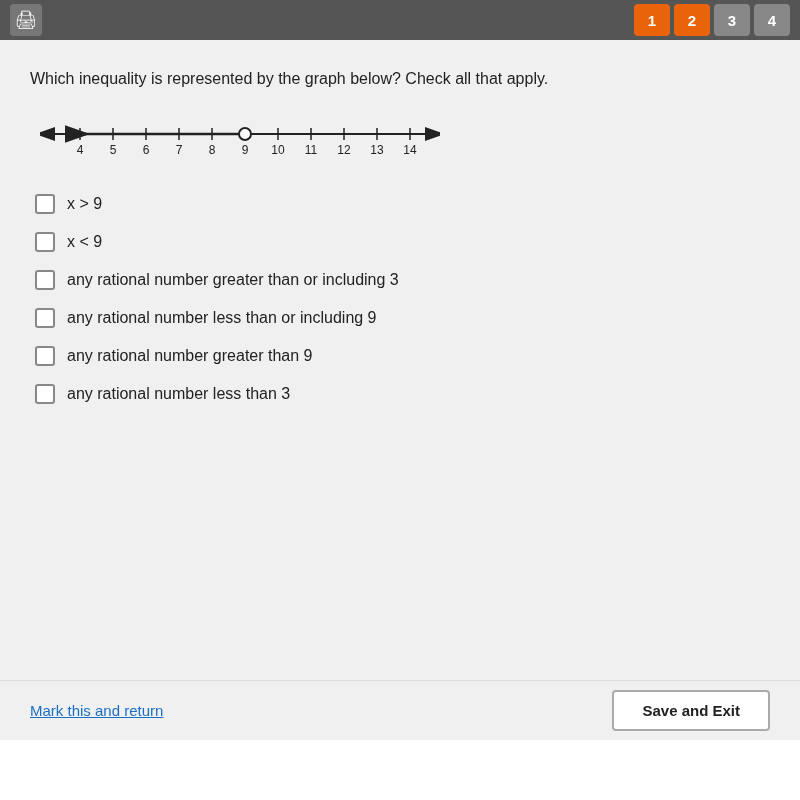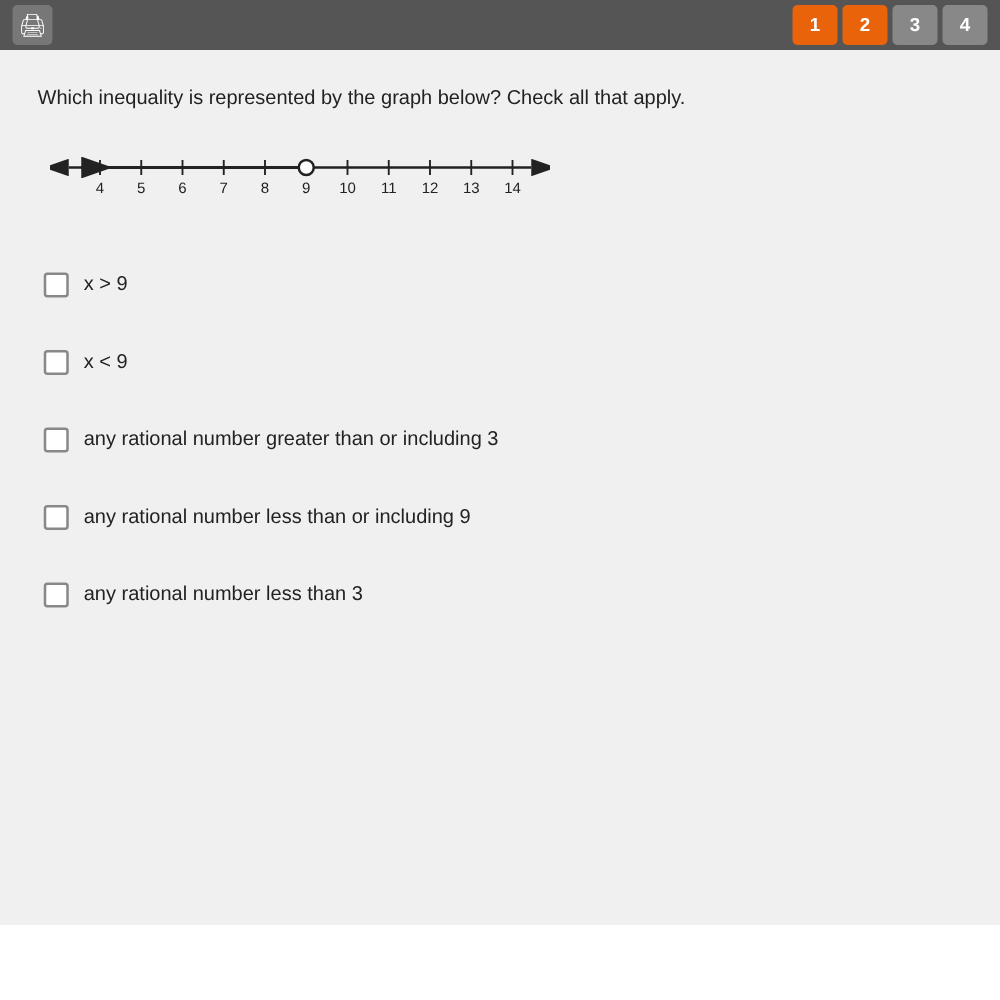--- a/index.html
+++ b/index.html
@@ -98,21 +98,20 @@
       flex-direction: column;
       gap: 18px;
       margin-left: 5px;
     }
 
     .choice-item {
       display: flex;
       align-items: center;
       gap: 12px;
       cursor: pointer;
-      margin-top: 24px;
     }
 
     .choice-checkbox {
       width: 20px;
       height: 20px;
       border: 2px solid #888;
       border-radius: 3px;
       background: #fff;
       flex-shrink: 0;
       cursor: pointer;
@@ -244,22 +243,30 @@
     <div class="choice-item">
       <div class="choice-checkbox"></div>
       <span class="choice-label">any rational number greater than or including 3</span>
     </div>
 
     <div class="choice-item">
       <div class="choice-checkbox"></div>
       <span class="choice-label">any rational number less than or including 9</span>
     </div>
 
+    <div class="choice-item">
+      <div class="choice-checkbox"></div>
+      <span class="choice-label">any rational number greater than 9</span>
+    </div>
 
     <div class="choice-item">
       <div class="choice-checkbox"></div>
       <span class="choice-label">any rational number less than 3</span>
     </div>
 
   </div>
 
+  <div class="bottom-bar">
+    <a class="mark-return-link">Mark this and return</a>
+    <button class="save-exit-btn">Save and Exit</button>
+  </div>
 
 </div>
 
 </body></html>

